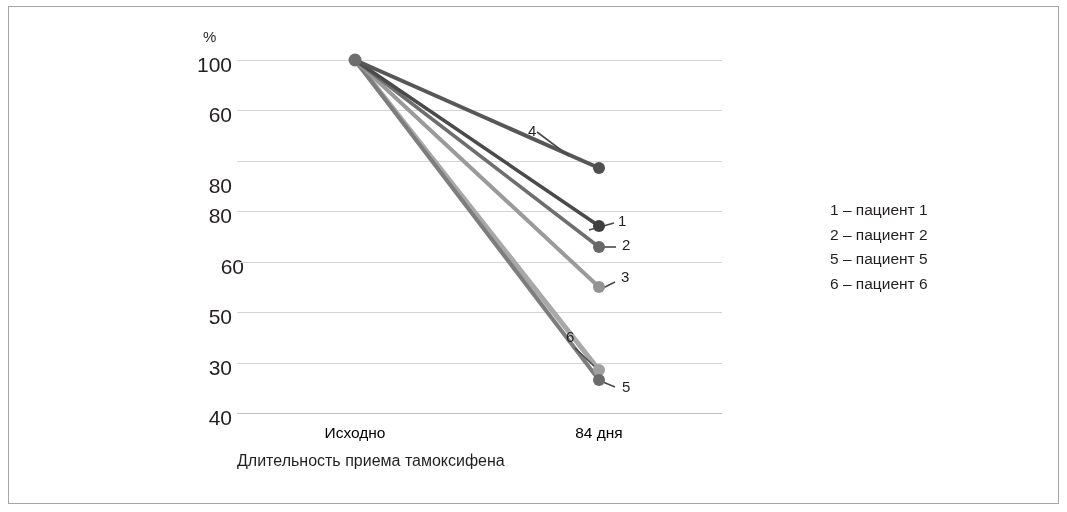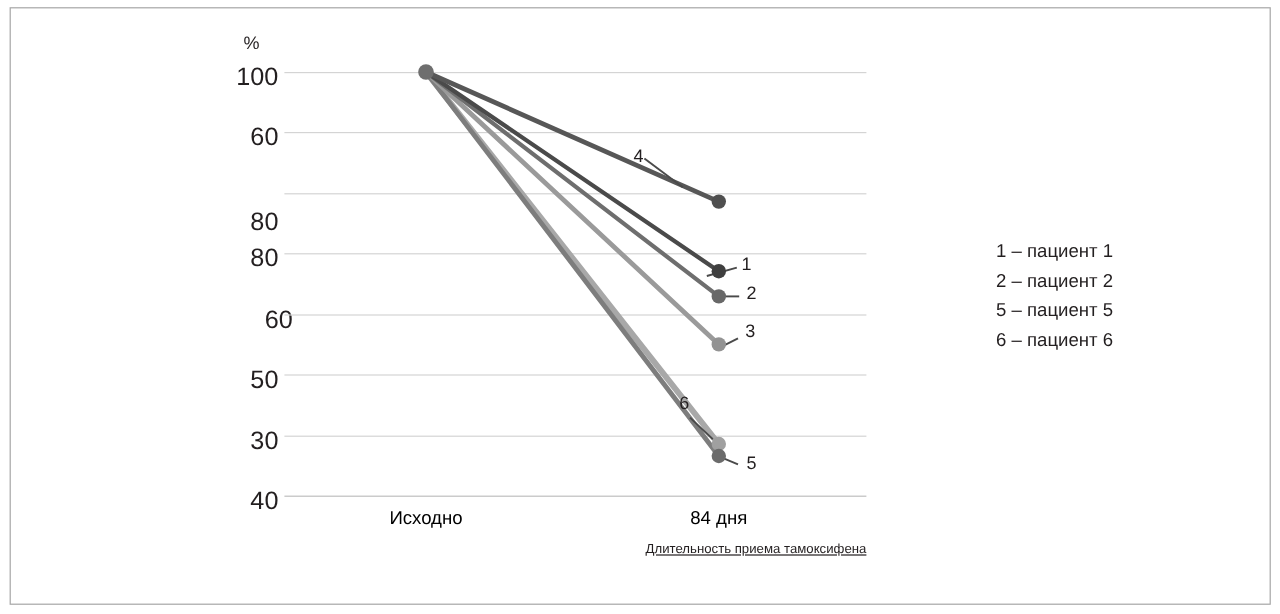--- a/index.html
+++ b/index.html
@@ -68,24 +68,23 @@
     position: absolute;
     font-size: 15.5px;
     color: #000000;
     text-align: center;
   }
   .xaxis-title {
     position: absolute;
     top: 452px;
     left: 237px;
     width: 485px;
-    text-align: right;
-    font-size: 11px;
+    text-align: left;
+    font-size: 16px;
     color: #231f20;
-    text-decoration: underline;
   }
   svg.lines {
     position: absolute;
     left: 0;
     top: 0;
     width: 485px;
     height: 353px;
     overflow: visible;
   }
   .series-label {

